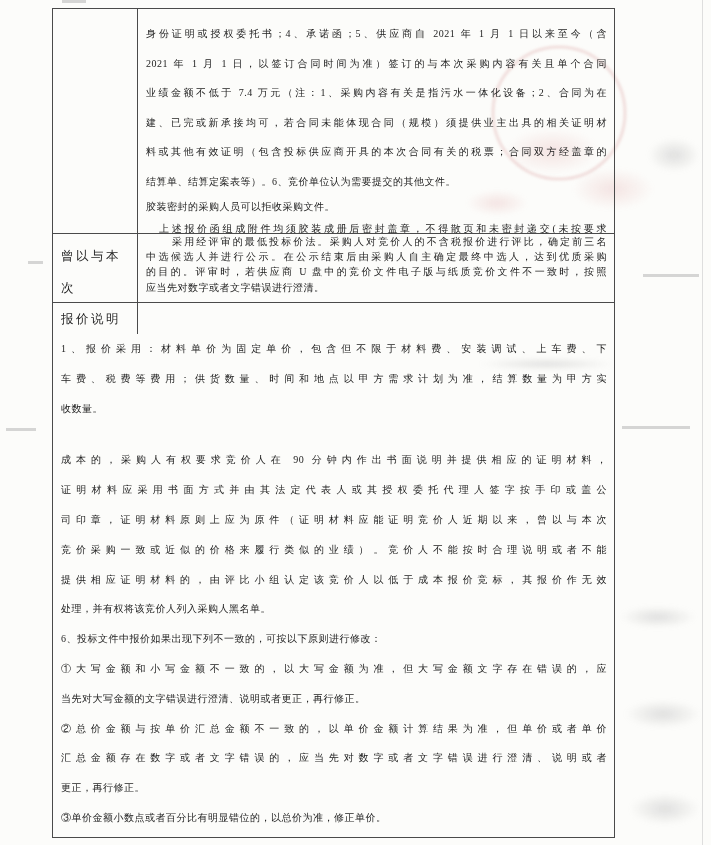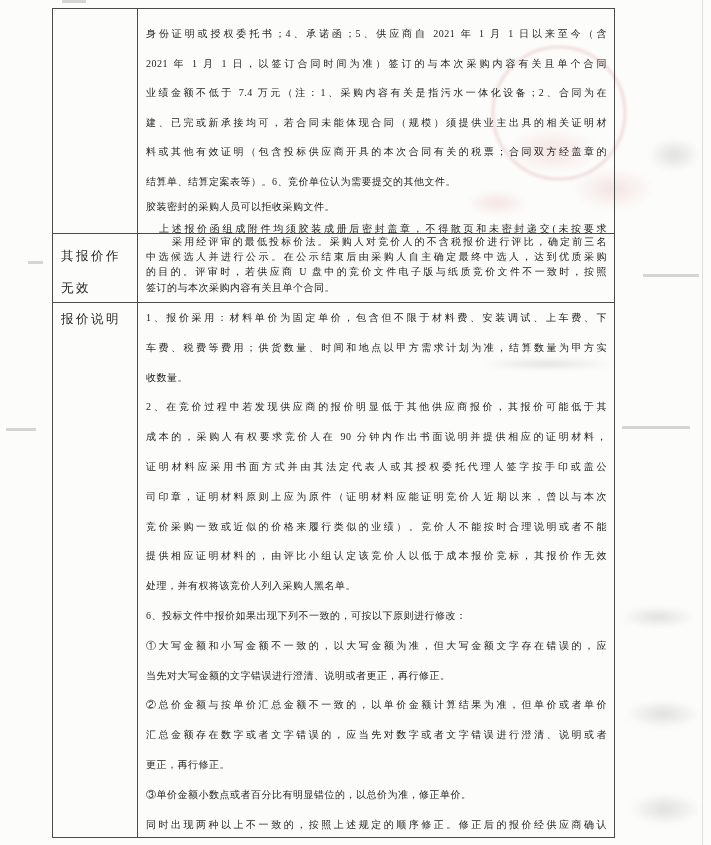--- a/index.html
+++ b/index.html
@@ -84,36 +84,35 @@
           <div class="line j" style="line-height: 29.5px; height: 29.5px;">2021 年 1 月 1 日，以签订合同时间为准）签订的与本次采购内容有关且单个合同</div>
           <div class="line j" style="line-height: 29.5px; height: 29.5px;">业绩金额不低于 7.4 万元（注：1、采购内容有关是指污水一体化设备；2、合同为在</div>
           <div class="line j" style="line-height: 29.5px; height: 29.5px;">建、已完或新承接均可，若合同未能体现合同（规模）须提供业主出具的相关证明材</div>
           <div class="line j" style="line-height: 29.5px; height: 29.5px;">料或其他有效证明（包含投标供应商开具的本次合同有关的税票；合同双方经盖章的</div>
           <div class="line" style="line-height: 29.5px; height: 29.5px;">结算单、结算定案表等）。6、竞价单位认为需要提交的其他文件。</div>
           <div class="line" style="line-height: 21.5px; height: 21.5px;">胶装密封的采购人员可以拒收采购文件。</div>
           <div class="line j" style="line-height: 21.5px; height: 21.5px; padding-left: 13px;">上述报价函组成附件均须胶装成册后密封盖章，不得散页和未密封递交(未按要求</div>
         </div>
       </div>
       <div class="row bt" style="height: 69px;">
-        <div class="cell label" style="padding-top: 6px; line-height: 32px;">其报价作无效</div>
+        <div class="cell label" style="padding-top: 6px; line-height: 32px;">曾以与本次</div>
         <div class="cell content" style="padding-top: 0px;">
           <div class="line j" style="line-height: 15.2px; height: 15.2px; padding-left: 26px;">采用经评审的最低投标价法。采购人对竞价人的不含税报价进行评比，确定前三名</div>
           <div class="line j" style="line-height: 15.2px; height: 15.2px;">中选候选人并进行公示。在公示结束后由采购人自主确定最终中选人，达到优质采购</div>
           <div class="line j" style="line-height: 15.2px; height: 15.2px;">的目的。评审时，若供应商 U 盘中的竞价文件电子版与纸质竞价文件不一致时，按照</div>
-          <div class="line" style="line-height: 15.2px; height: 15.2px;">签订的与本次采购内容有关且单个合同。</div>
+          <div class="line" style="line-height: 15.2px; height: 15.2px;">应当先对数字或者文字错误进行澄清。</div>
         </div>
       </div>
-      <div class="row bt" style="height: 535px;">
+      <div class="row bt" style="height: 535px; flex-direction: column;">
         <div class="cell label" style="padding-top: 1px; line-height: 30px;">报价说明</div>
         <div class="cell content" style="padding-top: 0px;">
           <div class="line j" style="line-height: 29.8px; height: 29.8px;">1、报价采用：材料单价为固定单价，包含但不限于材料费、安装调试、上车费、下</div>
           <div class="line j" style="line-height: 29.8px; height: 29.8px;">车费、税费等费用；供货数量、时间和地点以甲方需求计划为准，结算数量为甲方实</div>
           <div class="line" style="line-height: 29.8px; height: 29.8px;">收数量。</div>
-          <div class="line j" style="line-height: 29.8px; height: 29.8px;">2、在竞价过程中若发现供应商的报价明显低于其他供应商报价，其报价可能低于其</div>
-          <div class="line j" style="line-height: 29.8px; height: 29.8px;">成本的，采购人有权要求竞价人在 90 分钟内作出书面说明并提供相应的证明材料，</div>
+          <div class="line j" style="line-height: 29.8px; height: 29.8px; margin-top: 22px;">成本的，采购人有权要求竞价人在 90 分钟内作出书面说明并提供相应的证明材料，</div>
           <div class="line j" style="line-height: 29.8px; height: 29.8px;">证明材料应采用书面方式并由其法定代表人或其授权委托代理人签字按手印或盖公</div>
           <div class="line j" style="line-height: 29.8px; height: 29.8px;">司印章，证明材料原则上应为原件（证明材料应能证明竞价人近期以来，曾以与本次</div>
           <div class="line j" style="line-height: 29.8px; height: 29.8px;">竞价采购一致或近似的价格来履行类似的业绩）。竞价人不能按时合理说明或者不能</div>
           <div class="line j" style="line-height: 29.8px; height: 29.8px;">提供相应证明材料的，由评比小组认定该竞价人以低于成本报价竞标，其报价作无效</div>
           <div class="line" style="line-height: 29.8px; height: 29.8px;">处理，并有权将该竞价人列入采购人黑名单。</div>
           <div class="line" style="line-height: 29.8px; height: 29.8px;">6、投标文件中报价如果出现下列不一致的，可按以下原则进行修改：</div>
           <div class="line j" style="line-height: 29.8px; height: 29.8px;">①大写金额和小写金额不一致的，以大写金额为准，但大写金额文字存在错误的，应</div>
           <div class="line" style="line-height: 29.8px; height: 29.8px;">当先对大写金额的文字错误进行澄清、说明或者更正，再行修正。</div>
           <div class="line j" style="line-height: 29.8px; height: 29.8px;">②总价金额与按单价汇总金额不一致的，以单价金额计算结果为准，但单价或者单价</div>
           <div class="line j" style="line-height: 29.8px; height: 29.8px;">汇总金额存在数字或者文字错误的，应当先对数字或者文字错误进行澄清、说明或者</div>

